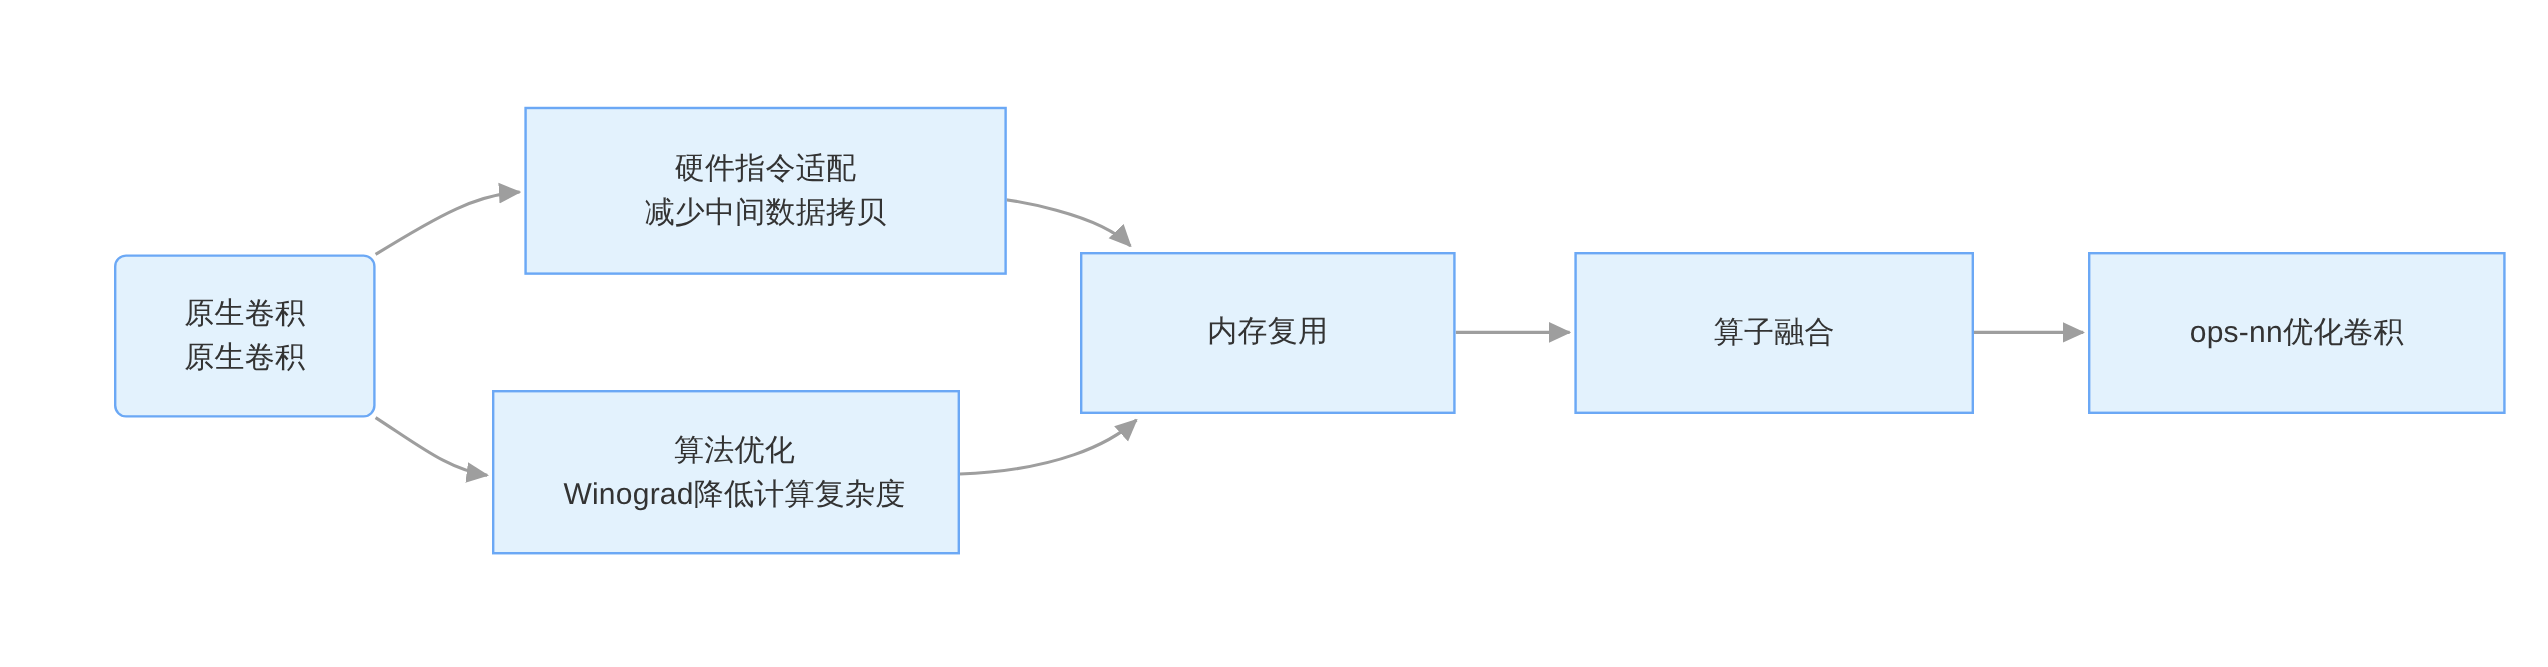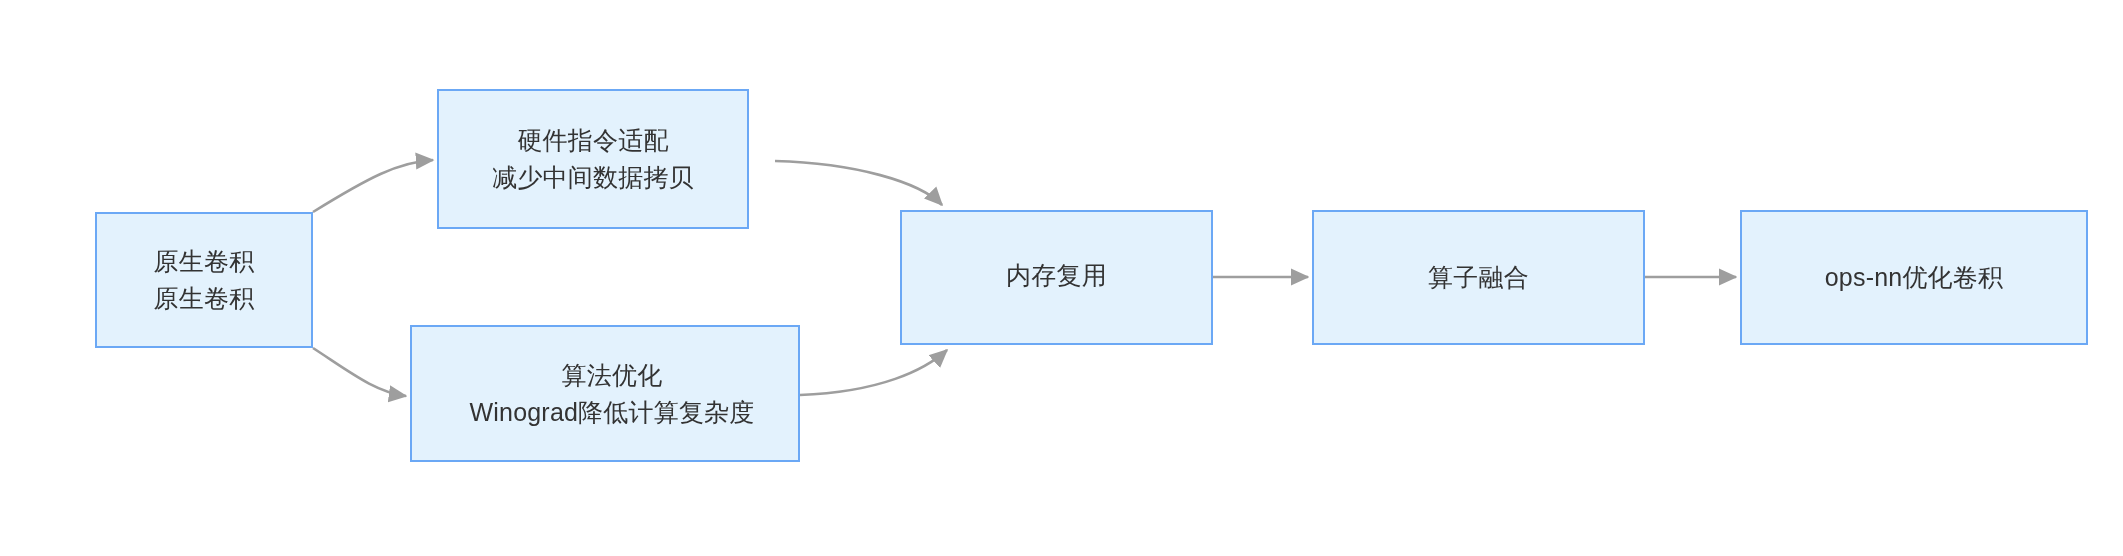--- a/index.html
+++ b/index.html
@@ -63,26 +63,26 @@
 
     <path d="M 775 161 C 855 163, 920 182, 942 205" fill="none" stroke="#9e9e9e" stroke-width="2.6" marker-end="url(#arrowhead)"></path>
 
     <path d="M 800 395 C 880 392, 925 370, 947 350" fill="none" stroke="#9e9e9e" stroke-width="2.6" marker-end="url(#arrowhead)"></path>
 
     <path d="M 1213 277 L 1308 277" fill="none" stroke="#9e9e9e" stroke-width="2.6" marker-end="url(#arrowhead)"></path>
 
     <path d="M 1645 277 L 1736 277" fill="none" stroke="#9e9e9e" stroke-width="2.6" marker-end="url(#arrowhead)"></path>
   </svg>
 
-  <div class="node" style="left:95px; top:212px; width:218px; height:136px;">
+  <div class="node" style="left:95px; top:212px; width:218px; height:136px;border-radius:10px;">
     <span class="line">原生卷积</span>
     <span class="line">原生卷积</span>
   </div>
 
-  <div class="node" style="left:437px; top:89px; width:312px; height:140px;">
+  <div class="node" style="left:437px; top:89px; width:402px; height:140px;">
     <span class="line">硬件指令适配</span>
     <span class="line">减少中间数据拷贝</span>
   </div>
 
   <div class="node" style="left:410px; top:325px; width:390px; height:137px;padding-left:14px;">
     <span class="line">算法优化</span>
     <span class="line">Winograd降低计算复杂度</span>
   </div>
 
   <div class="node" style="left:900px; top:210px; width:313px; height:135px;font-family:Liberation Mono, monospace;">

